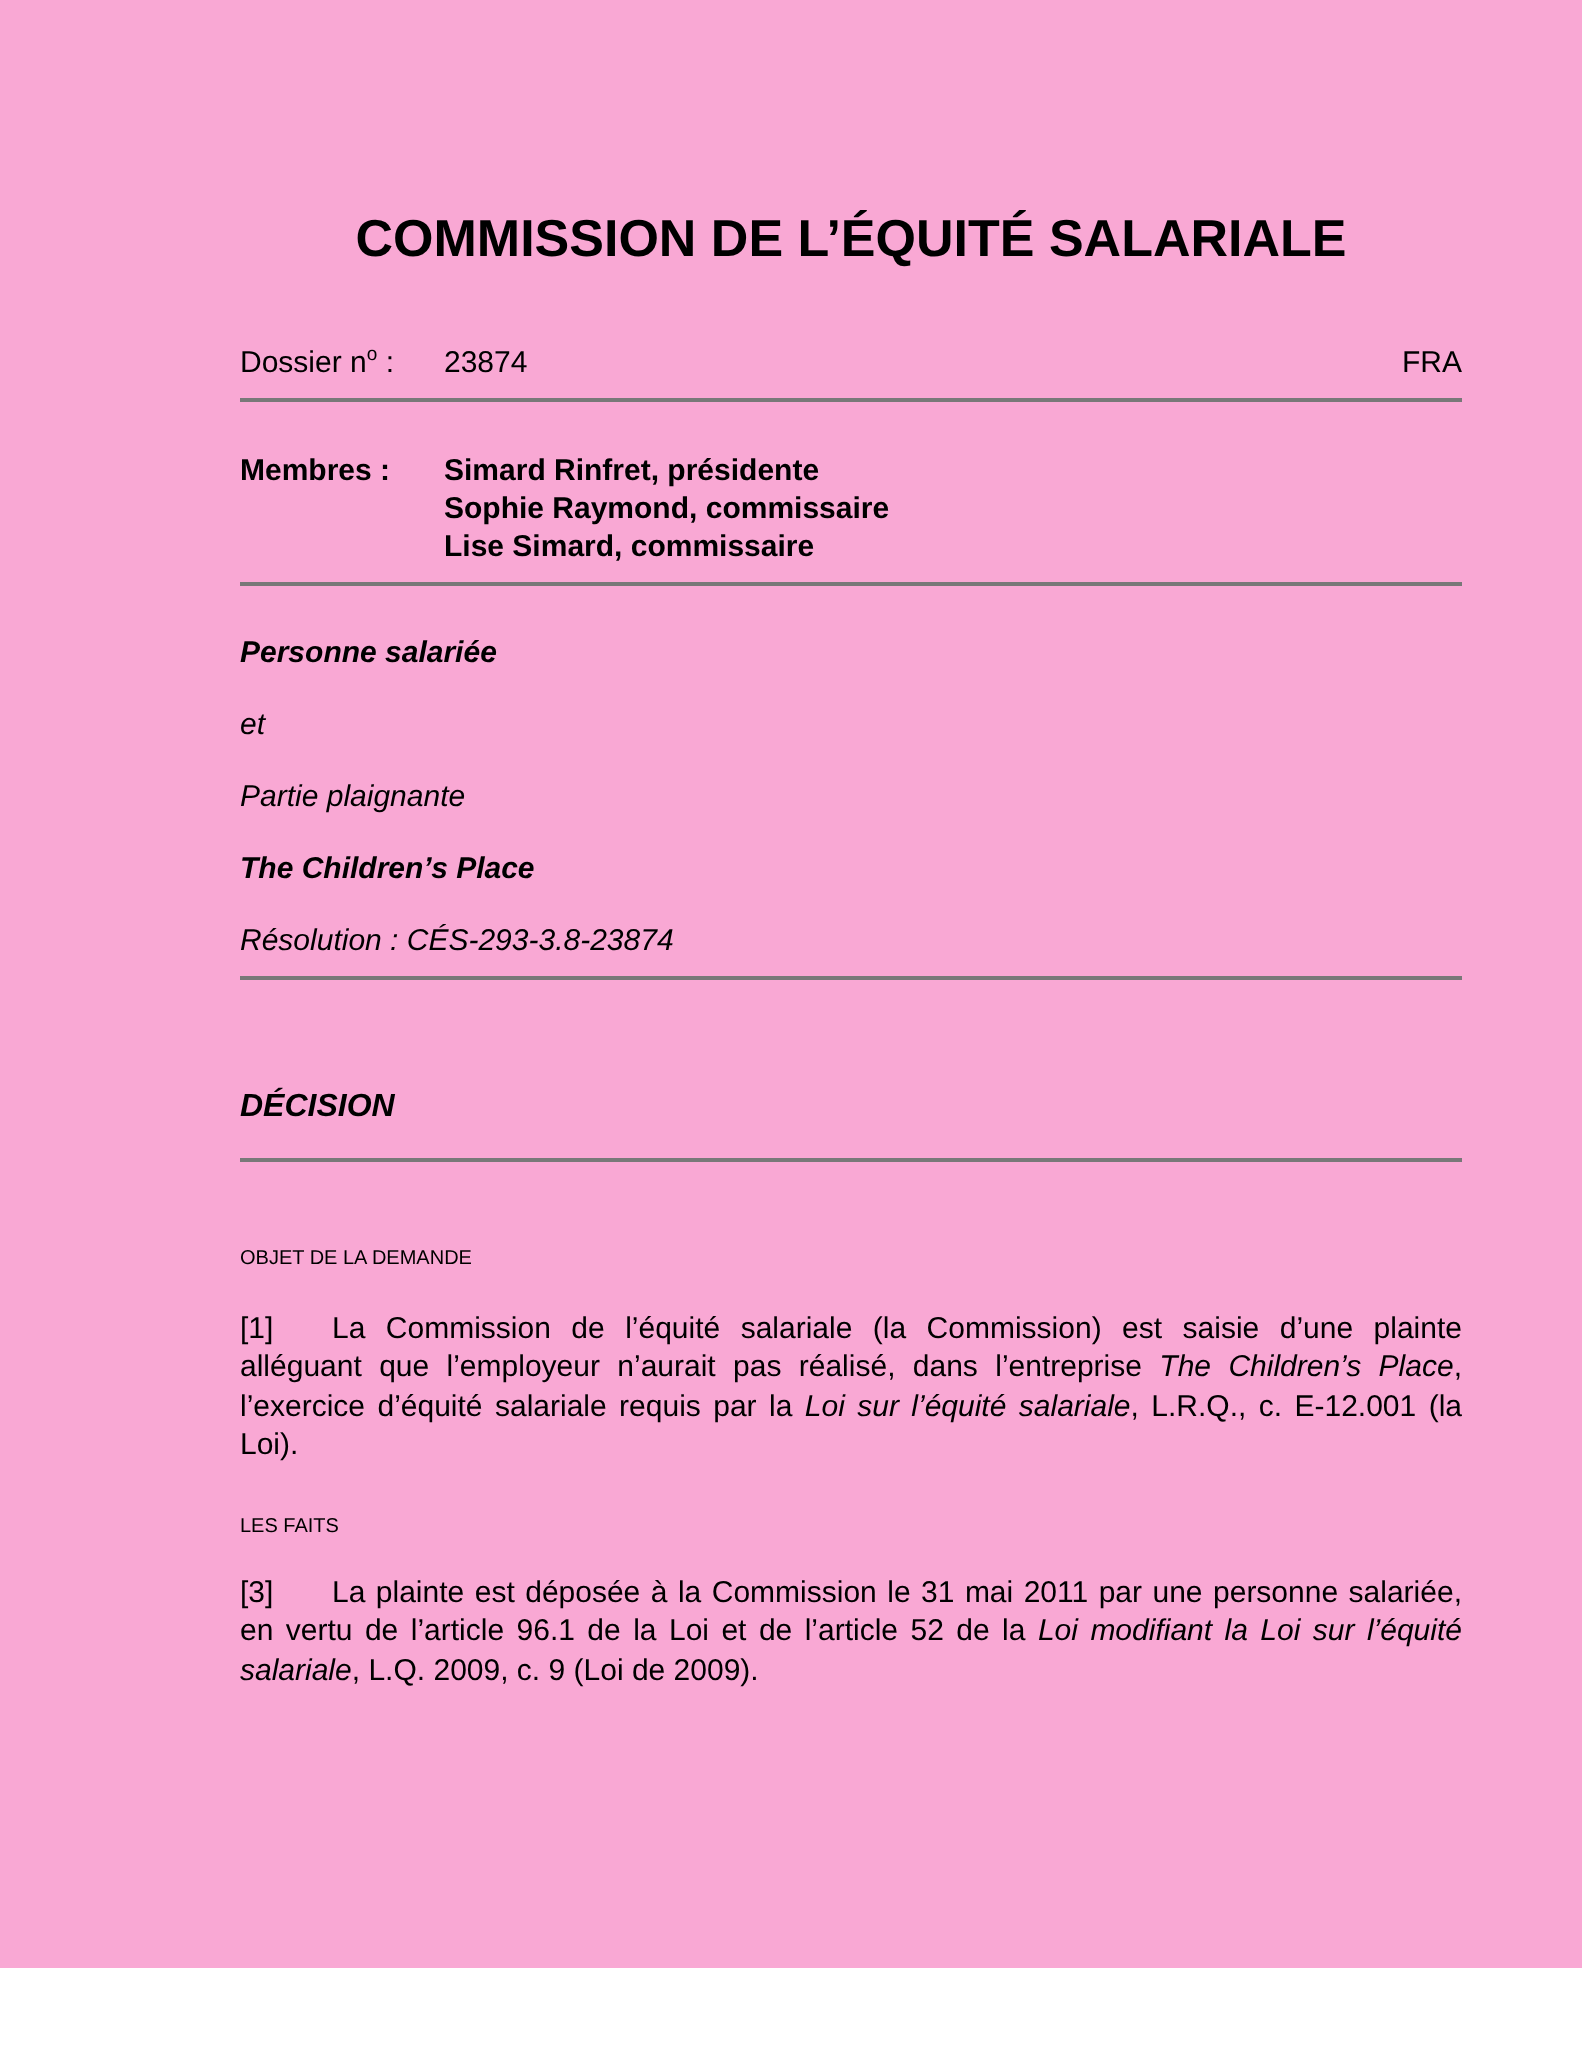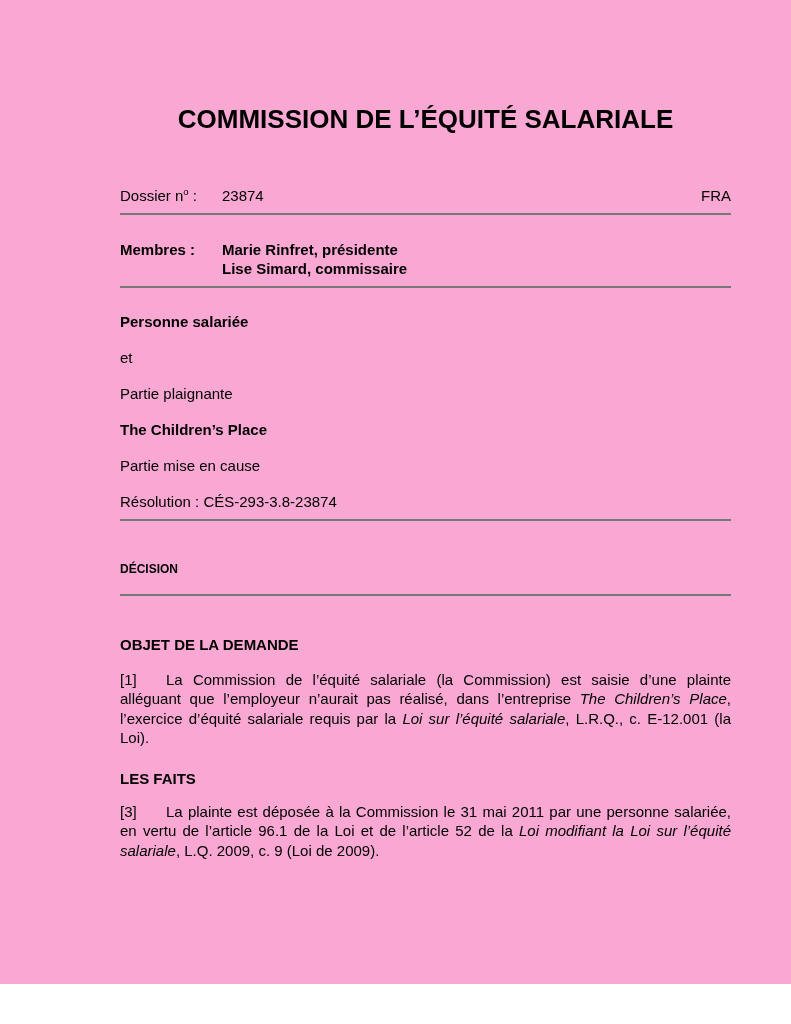--- a/index.html
+++ b/index.html
@@ -30,56 +30,57 @@
     line-height: 30px;
     font-weight: bold;
     text-align: center;
     letter-spacing: 0;
   }
 
   .hrow { display: flex; align-items: baseline; }
   .hrow .lbl { width: 102px; flex: none; }
   .hrow .right { margin-left: auto; }
 
-  .dossier-row { margin-top: 52px; justify-content: flex-end; }
+  .dossier-row { margin-top: 38px; justify-content: flex-end; }
   .dossier-row sup {
     font-size: 9.5px;
     vertical-align: super;
     line-height: 0;
   }
   .quebec-row { margin-top: 17px; }
 
   .rule {
     height: 2px;
     background: #787878;
   }
   .rule-1 { margin-top: 8px; }
   .rule-2 { margin-top: 8px; }
   .rule-3 { margin-top: 8px; }
   .rule-4 { margin-top: 13px; }
 
   .members-row { margin-top: 25px; font-weight: bold; }
   .members-names > div { line-height: 19px; }
 
-  .parties { margin-top: 24px; }
+  .parties { margin-top: 24px; font-style: italic; }
   .party { margin-top: 17px; line-height: 19px; }
   .party:first-child { margin-top: 0; }
   .party.bold { font-weight: bold; }
 
   h2.decision-heading {
-    margin-top: 36px;
-    font-size: 12px;
+    margin-top: 52px;
+    font-size: 16px;
     line-height: 24px;
     font-weight: bold;
+    font-style: italic;
   }
 
   h3.section-heading {
-    font-size: 15px;
+    font-size: 10px;
     line-height: 19px;
-    font-weight: bold;
+    font-weight: normal;
   }
   .section-heading.objet { margin-top: 39px; }
   .section-heading.faits { margin-top: 22px; }
 
   p.para {
     text-align: justify;
     line-height: 19.3px;
   }
   .para-1 { margin-top: 16px; }
   .para-2 { margin-top: 16px; }
@@ -103,33 +104,33 @@
       <span>23874</span>
       <span class="right">FRA</span>
     </div>
 
 
     <div class="rule rule-1"></div>
 
     <div class="hrow members-row">
       <span class="lbl">Membres :</span>
       <div class="members-names">
-        <div>Marie Rinfret, présidente</div>
+        <div>Simard Rinfret, présidente</div>
+        <div>Sophie Raymond, commissaire</div>
         <div>Lise Simard, commissaire</div>
       </div>
     </div>
 
     <div class="rule rule-2"></div>
 
     <div class="parties">
       <div class="party bold">Personne salariée</div>
       <div class="party">et</div>
       <div class="party">Partie plaignante</div>
       <div class="party bold">The Children’s Place</div>
-      <div class="party">Partie mise en cause</div>
       <div class="party">Résolution : CÉS-293-3.8-23874</div>
     </div>
 
     <div class="rule rule-3"></div>
 
     <h2 class="decision-heading">DÉCISION</h2>
 
     <div class="rule rule-4"></div>
 
     <h3 class="section-heading objet">OBJET DE LA DEMANDE</h3>

